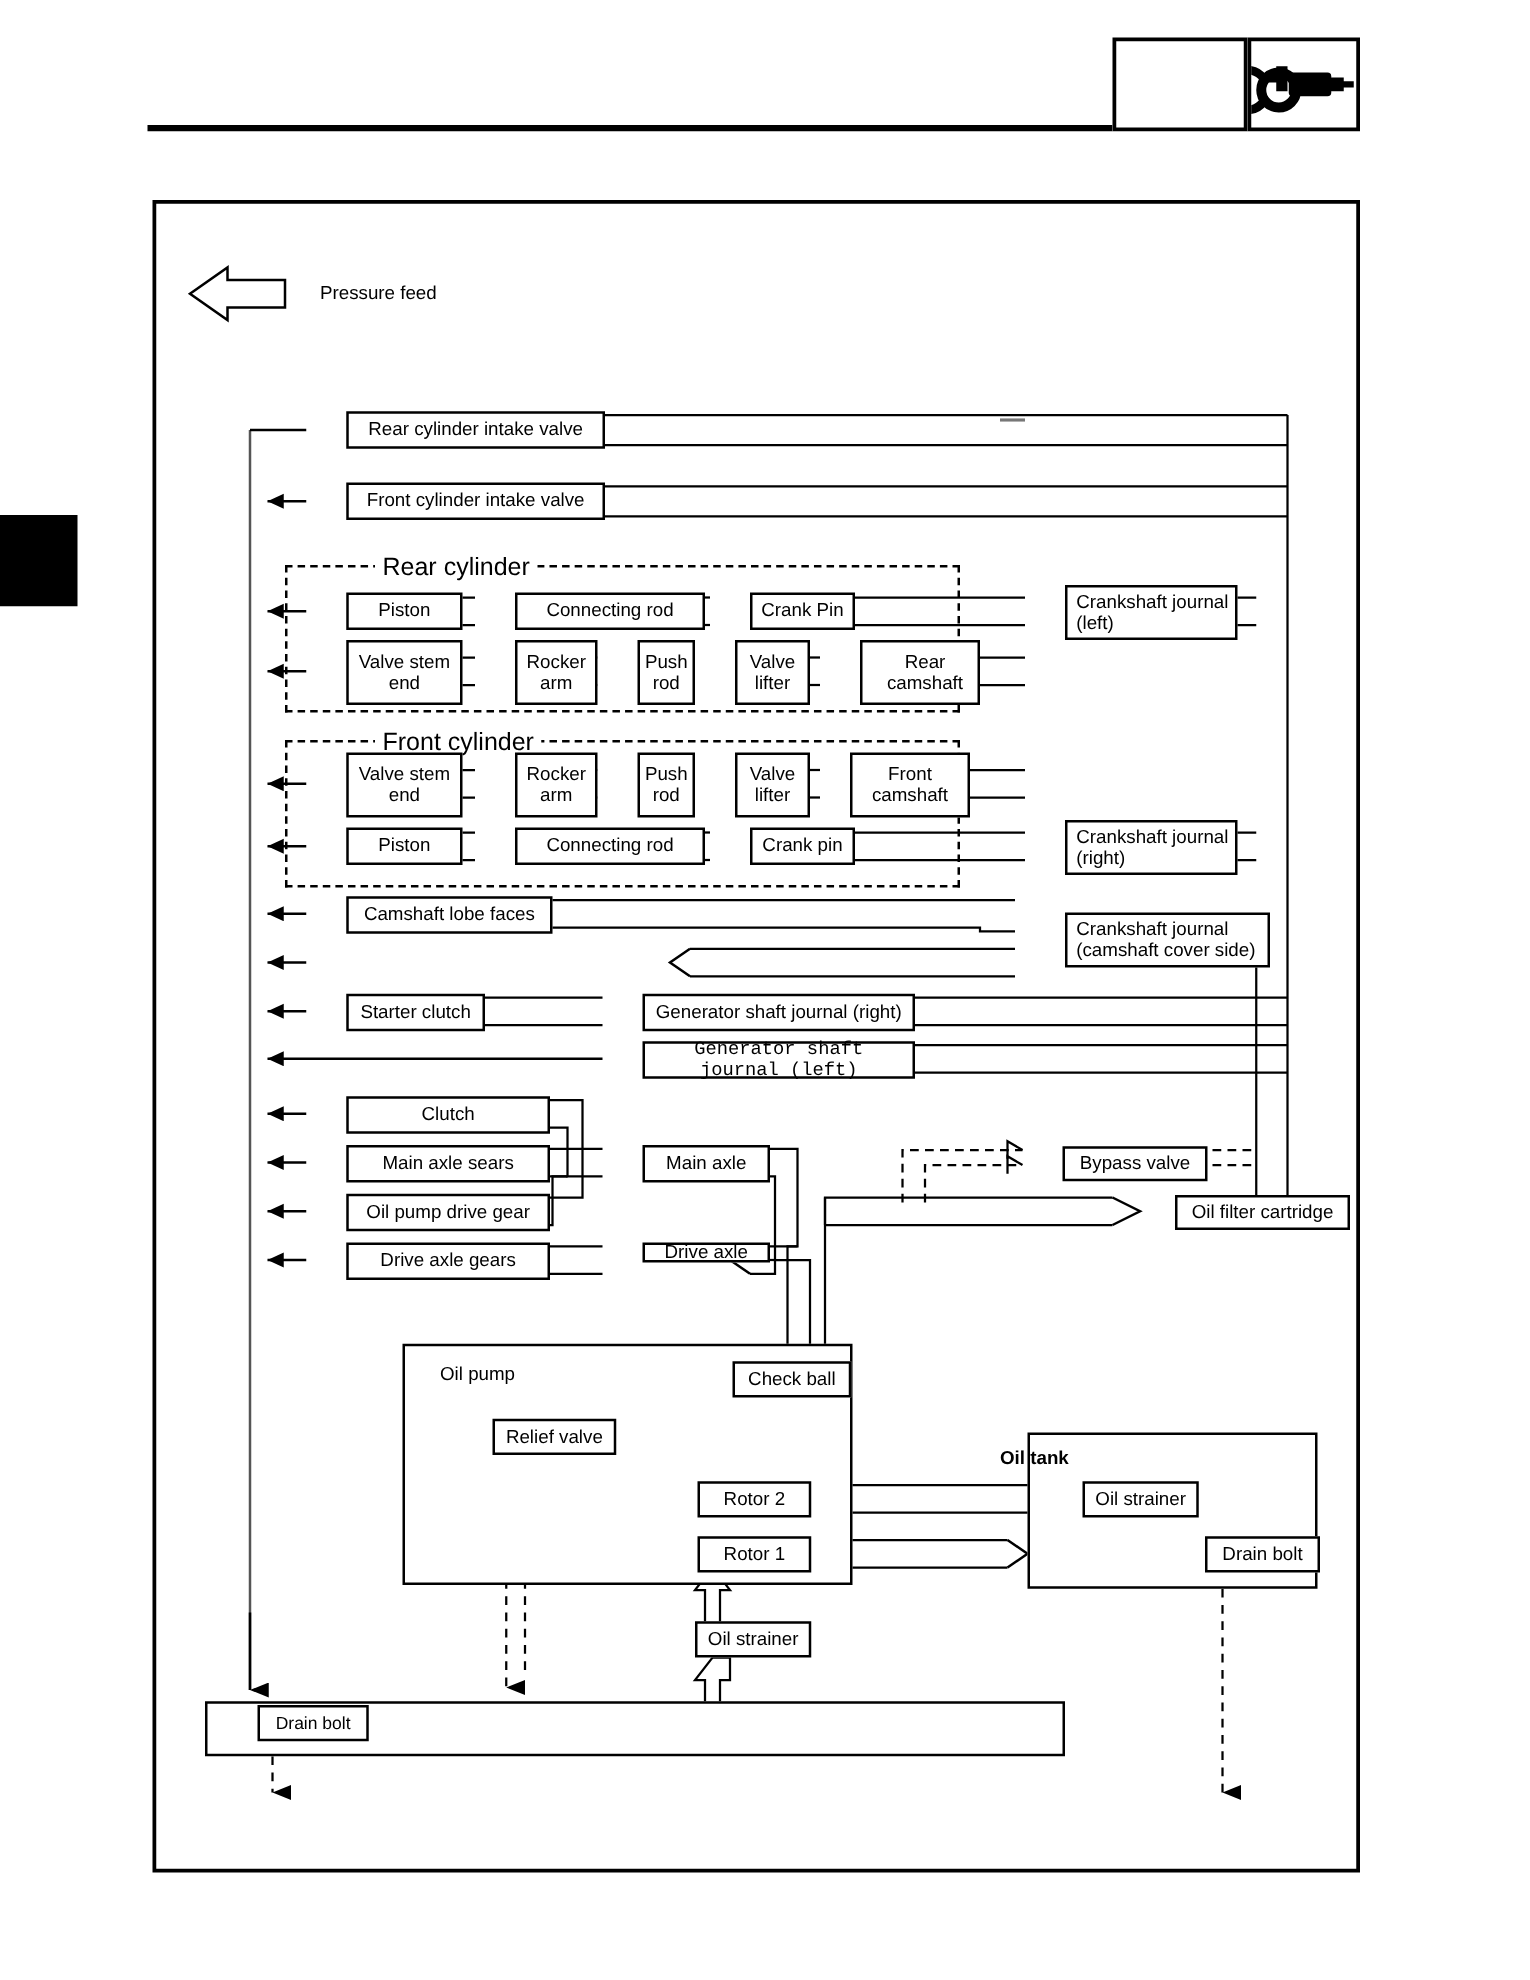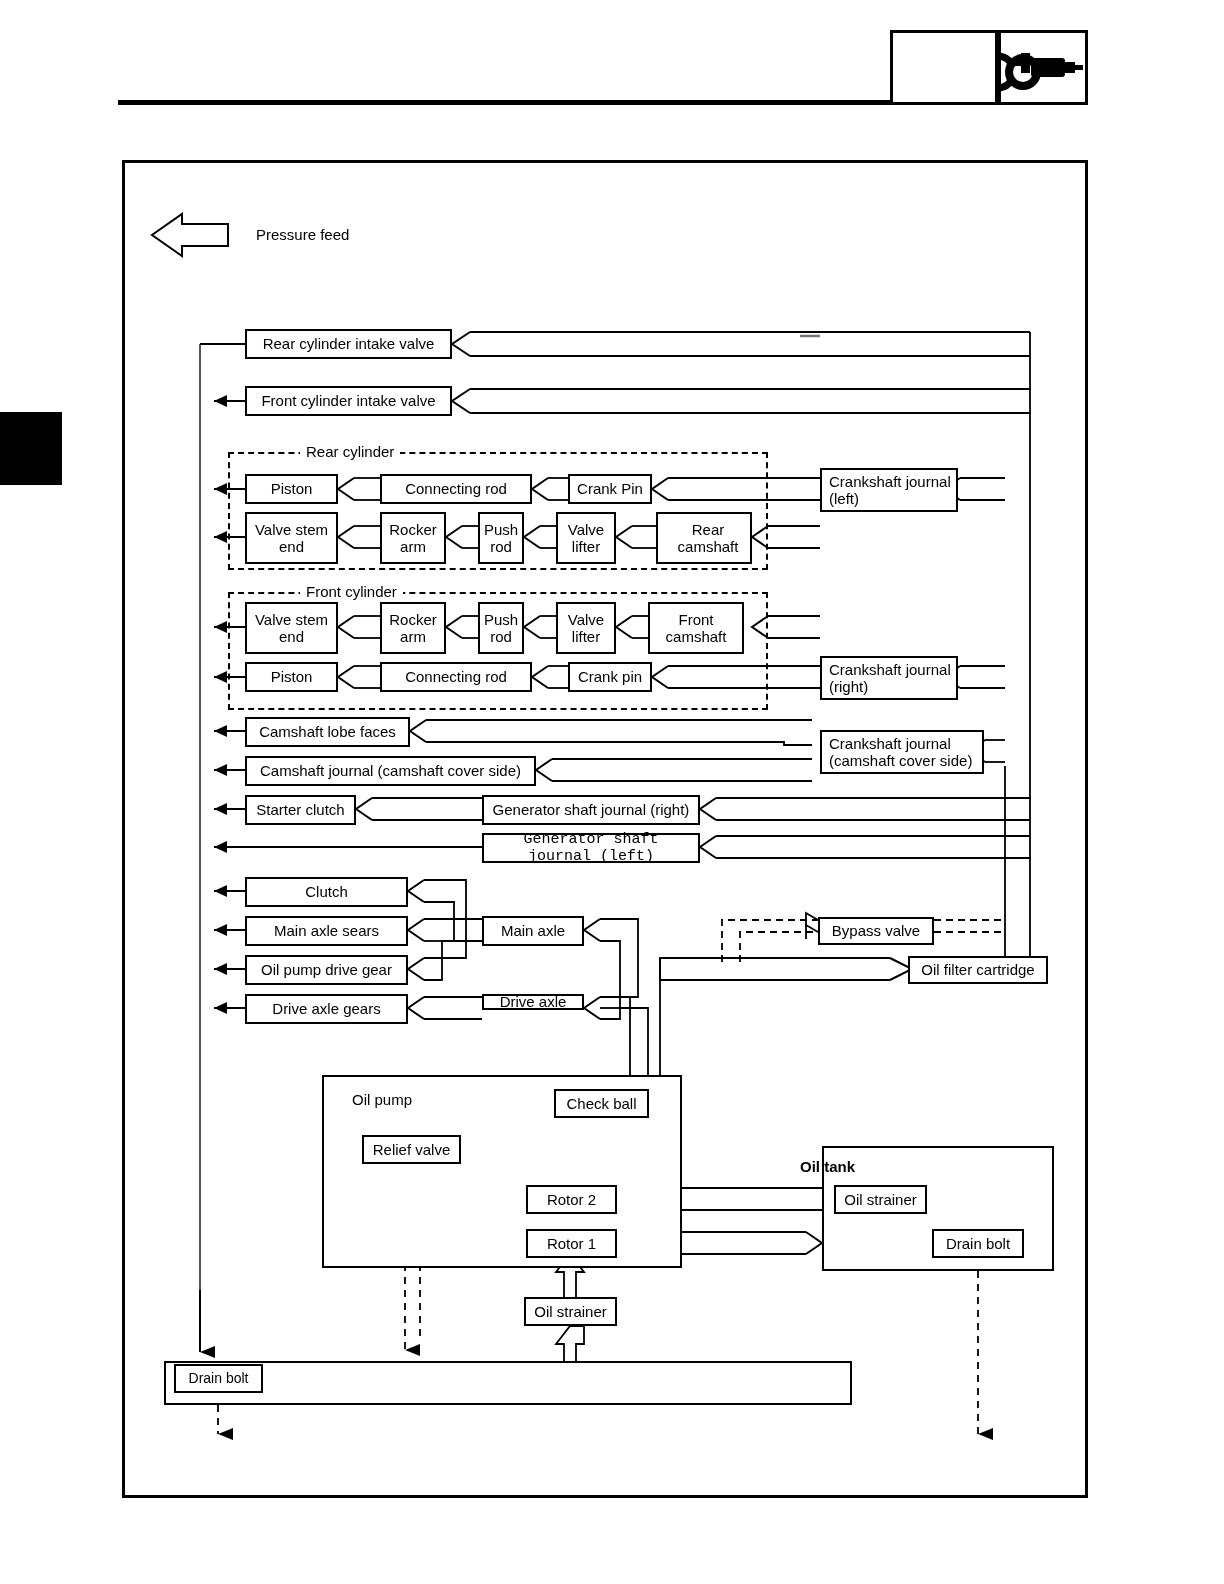--- a/index.html
+++ b/index.html
@@ -2,25 +2,25 @@
 <html><head>
 <meta charset="utf-8">
 <style>
   html,body{margin:0;padding:0;background:#fff;}
   body{width:1224px;height:1584px;position:relative;
        font-family:"Liberation Sans","DejaVu Sans",sans-serif;color:#000;}
   #page{position:absolute;left:0;top:0;width:1224px;height:1584px;overflow:hidden;}
   svg#canvas{position:absolute;left:0;top:0;width:1224px;height:1584px;}
   .bx{position:absolute;box-sizing:border-box;border:2px solid #000;background:#fff;
       display:flex;align-items:center;justify-content:center;text-align:center;
-      font-size:15px;line-height:1.15;z-index:5;padding:0 4px;white-space:pre-line;}
+      font-size:15px;line-height:1.15;z-index:5;padding:0 4px;white-space:pre-line;margin-left:32px;}
   .bx.lft{justify-content:flex-start;padding-left:7px;text-align:left;}
   .plain{position:absolute;font-size:15px;z-index:6;}
   .grp{position:absolute;box-sizing:border-box;border:2px dashed #000;z-index:1;}
-  .grplbl{position:absolute;background:#fff;font-size:15px;padding:0 6px;z-index:4;}
+  .grplbl{position:absolute;background:#fff;font-size:20px;padding:0 6px;z-index:4;}
   .cont{position:absolute;box-sizing:border-box;border:2px solid #000;background:#fff;z-index:2;}
   .blacktab{position:absolute;background:#000;}
   .hdrbox{position:absolute;box-sizing:border-box;border:3px solid #000;background:#fff;}
   .hdrline{position:absolute;background:#000;}
   .frame{position:absolute;box-sizing:border-box;border:3px solid #000;background:transparent;z-index:0;}
 </style>
 </head>
 <body>
 
 <div id="page">
@@ -320,21 +320,20 @@
   <div class="bx" style="left:568px;top:662px;width:84px;height:30px;">Crank pin</div>
 
   <div class="bx lft" style="left:820px;top:468px;width:138px;height:44px;">Crankshaft journal
 (left)</div>
   <div class="bx lft" style="left:820px;top:656px;width:138px;height:44px;">Crankshaft journal
 (right)</div>
   <div class="bx lft" style="left:820px;top:730px;width:164px;height:44px;">Crankshaft journal
 (camshaft cover side)</div>
 
   <div class="bx" style="left:245px;top:717px;width:165px;height:30px;">Camshaft lobe faces</div>
-  <div class="bx" style="left:245px;top:756px;width:291px;height:30px;">Camshaft journal (camshaft cover side)</div>
   <div class="bx" style="left:245px;top:795px;width:111px;height:30px;">Starter clutch</div>
   <div class="bx" style="left:482px;top:795px;width:218px;height:30px;text-align:center;">Generator shaft journal (right)</div>
   <div class="bx" style="left:482px;top:833px;width:218px;height:30px;font-family:Liberation Mono, monospace;">Generator shaft journal (left)</div>
 
   <div class="bx" style="left:245px;top:877px;width:163px;height:30px;">Clutch</div>
   <div class="bx" style="left:245px;top:916px;width:163px;height:30px;">Main axle sears</div>
   <div class="bx" style="left:245px;top:955px;width:163px;height:30px;">Oil pump drive gear</div>
   <div class="bx" style="left:245px;top:994px;width:163px;height:30px;">Drive axle gears</div>
   <div class="bx" style="left:482px;top:916px;width:102px;height:30px;">Main axle</div>
   <div class="bx" style="left:482px;top:994px;width:102px;height:16px;">Drive axle</div>

